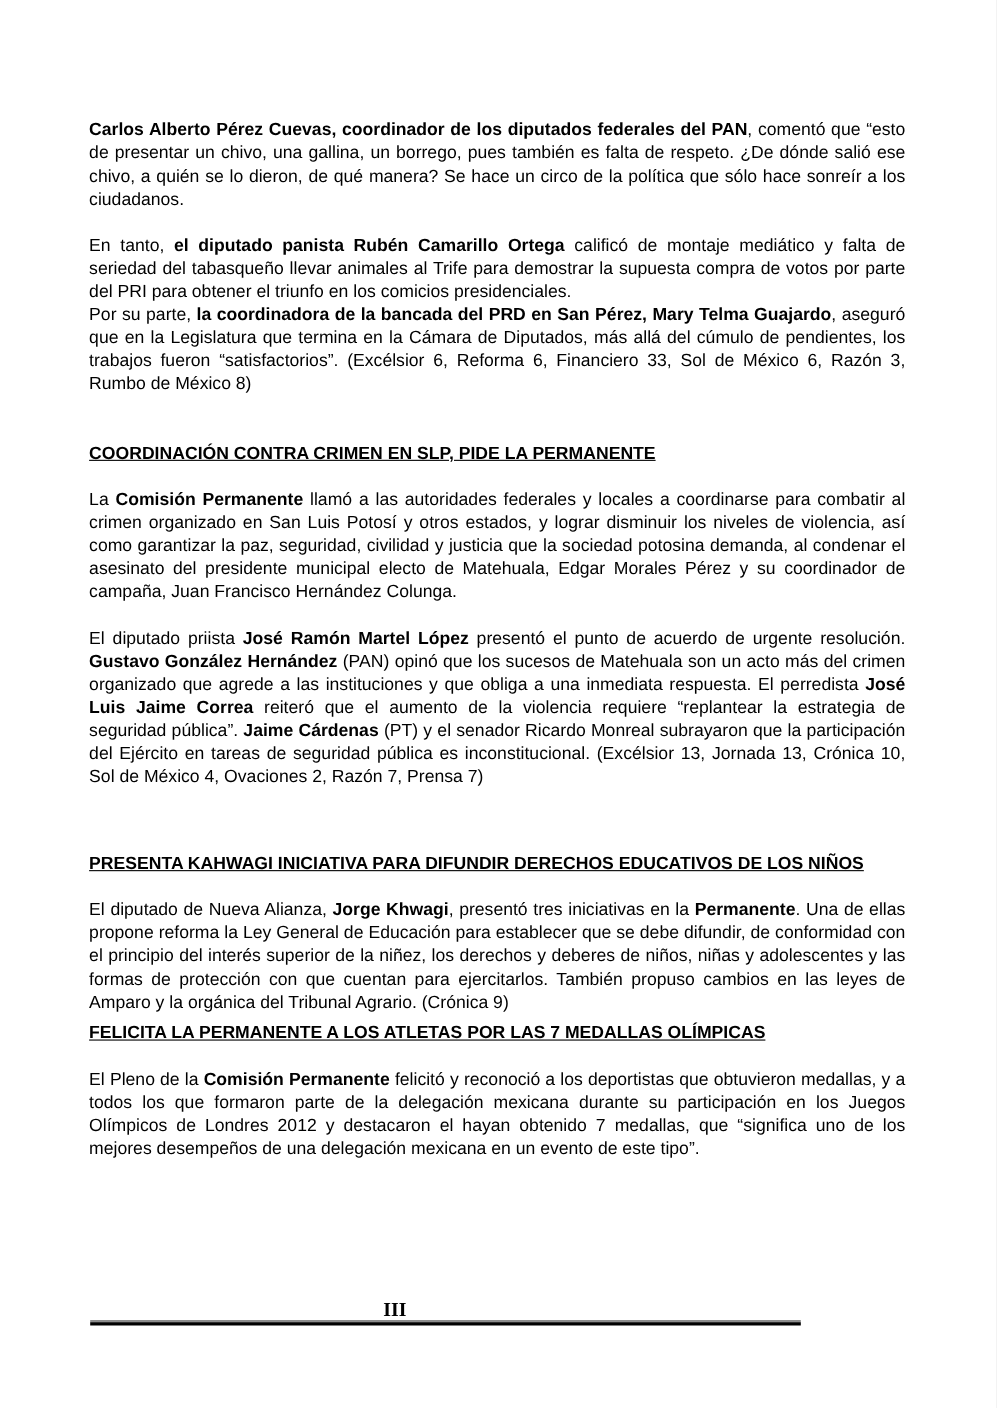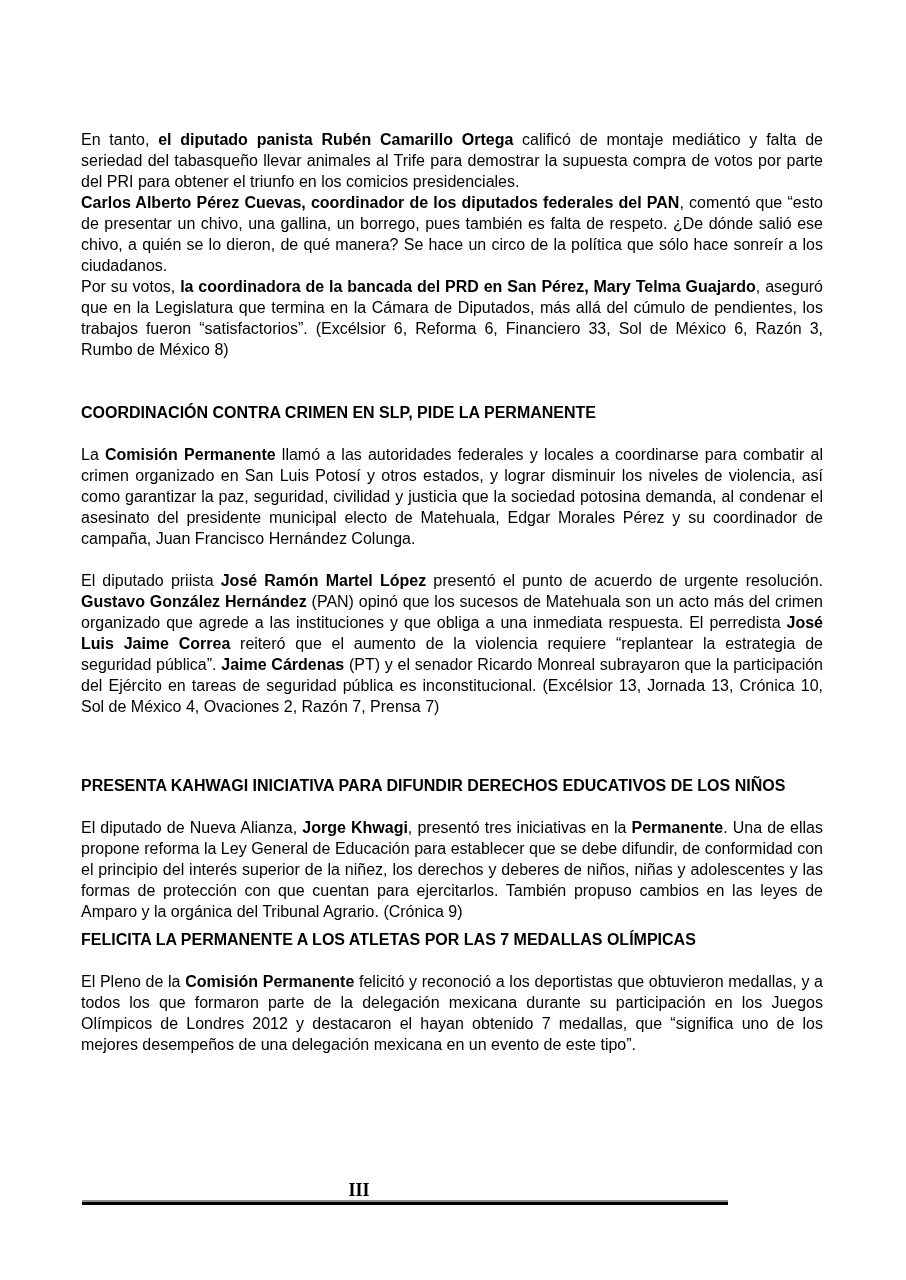--- a/index.html
+++ b/index.html
@@ -19,21 +19,21 @@
     left: 81px;
     top: 108px;
     width: 742px;
   }
   .doc-body p {
     font-size: 16px;
     line-height: 21px;
     text-align: justify;
     color: #000000;
   }
-  .doc-body p.heading { text-align: justify; }
+  .doc-body p.heading { text-align: justify; text-decoration: underline; }
   .doc-body b { font-weight: 700; }
   .footer {
     position: absolute;
     left: 0;
     top: 1181px;
     width: 718px;
   }
   .page-number {
     width: 100%;
     text-align: center;
@@ -49,23 +49,23 @@
     margin-top: 0px;
   }
   .footer-rule-thin { height: 2px; background: #8c8c8c; }
   .footer-rule-thick { height: 3px; background: #000000; }
 </style>
 </head>
 <body>
 
 <div class="page" style="background: rgb(255, 255, 255); color: rgb(0, 0, 0);">
   <div class="doc-body" id="doc-body">
+      <p class="paragraph"><b>Carlos Alberto Pérez Cuevas, coordinador de los diputados federales del PAN</b><span>, comentó que “esto de presentar un chivo, una gallina, un borrego, pues también es falta de respeto. ¿De dónde salió ese chivo, a quién se lo dieron, de qué manera? Se hace un circo de la política que sólo hace sonreír a los ciudadanos.</span></p>
       <p class="paragraph" style="margin-top: 21px;"><span>En tanto, </span><b>el diputado panista Rubén Camarillo Ortega</b><span> calificó de montaje mediático y falta de seriedad del tabasqueño llevar animales al Trife para demostrar la supuesta compra de votos por parte del PRI para obtener el triunfo en los comicios presidenciales.</span></p>
-      <p class="paragraph"><b>Carlos Alberto Pérez Cuevas, coordinador de los diputados federales del PAN</b><span>, comentó que “esto de presentar un chivo, una gallina, un borrego, pues también es falta de respeto. ¿De dónde salió ese chivo, a quién se lo dieron, de qué manera? Se hace un circo de la política que sólo hace sonreír a los ciudadanos.</span></p>
-      <p class="paragraph"><span>Por su votos, </span><b>la coordinadora de la bancada del PRD en San Pérez, Mary Telma Guajardo</b><span>, aseguró que en la Legislatura que termina en la Cámara de Diputados, más allá del cúmulo de pendientes, los trabajos fueron “satisfactorios”. (Excélsior 6, Reforma 6, Financiero 33, Sol de México 6, Razón 3, Rumbo de México 8)</span></p>
+      <p class="paragraph"><span>Por su parte, </span><b>la coordinadora de la bancada del PRD en San Pérez, Mary Telma Guajardo</b><span>, aseguró que en la Legislatura que termina en la Cámara de Diputados, más allá del cúmulo de pendientes, los trabajos fueron “satisfactorios”. (Excélsior 6, Reforma 6, Financiero 33, Sol de México 6, Razón 3, Rumbo de México 8)</span></p>
       <p class="heading" style="margin-top: 42px;"><b>COORDINACIÓN CONTRA CRIMEN EN SLP, PIDE LA PERMANENTE</b></p>
       <p class="paragraph" style="margin-top: 21px;"><span>La </span><b>Comisión Permanente</b><span> llamó a las autoridades federales y locales a coordinarse para combatir al crimen organizado en San Luis Potosí y otros estados, y lograr disminuir los niveles de violencia, así como garantizar la paz, seguridad, civilidad y justicia que la sociedad potosina demanda, al condenar el asesinato del presidente municipal electo de Matehuala, Edgar Morales Pérez y su coordinador de campaña, Juan Francisco Hernández Colunga.</span></p>
       <p class="paragraph" style="margin-top: 21px;"><span>El diputado priista </span><b>José Ramón Martel López</b><span> presentó el punto de acuerdo de urgente resolución. </span><b>Gustavo González Hernández</b><span> (PAN) opinó que los sucesos de Matehuala son un acto más del crimen organizado que agrede a las instituciones y que obliga a una inmediata respuesta. El perredista </span><b>José Luis Jaime Correa</b><span> reiteró que el aumento de la violencia requiere “replantear la estrategia de seguridad pública”. </span><b>Jaime Cárdenas</b><span> (PT) y el senador Ricardo Monreal subrayaron que la participación del Ejército en tareas de seguridad pública es inconstitucional. (Excélsior 13, Jornada 13, Crónica 10, Sol de México 4, Ovaciones 2, Razón 7, Prensa 7)</span></p>
       <p class="heading" style="margin-top: 58px;"><b>PRESENTA KAHWAGI INICIATIVA PARA DIFUNDIR DERECHOS EDUCATIVOS DE LOS NIÑOS</b></p>
       <p class="paragraph" style="margin-top: 21px;"><span>El diputado de Nueva Alianza, </span><b>Jorge Khwagi</b><span>, presentó tres iniciativas en la </span><b>Permanente</b><span>. Una de ellas propone reforma la Ley General de Educación para establecer que se debe difundir, de conformidad con el principio del interés superior de la niñez, los derechos y deberes de niños, niñas y adolescentes y las formas de protección con que cuentan para ejercitarlos. También propuso cambios en las leyes de Amparo y la orgánica del Tribunal Agrario. (Crónica 9)</span></p>
       <p class="heading" style="margin-top: 7px;"><b>FELICITA LA PERMANENTE A LOS ATLETAS POR LAS 7 MEDALLAS OLÍMPICAS</b></p>
       <p class="paragraph" style="margin-top: 21px;"><span>El Pleno de la </span><b>Comisión Permanente</b><span> felicitó y reconoció a los deportistas que obtuvieron medallas, y a todos los que formaron parte de la delegación mexicana durante su participación en los Juegos Olímpicos de Londres 2012 y destacaron el hayan obtenido 7 medallas, que “significa uno de los mejores desempeños de una delegación mexicana en un evento de este tipo”.</span></p>
     </div>
   <div class="footer">
     <div class="page-number">III</div>

